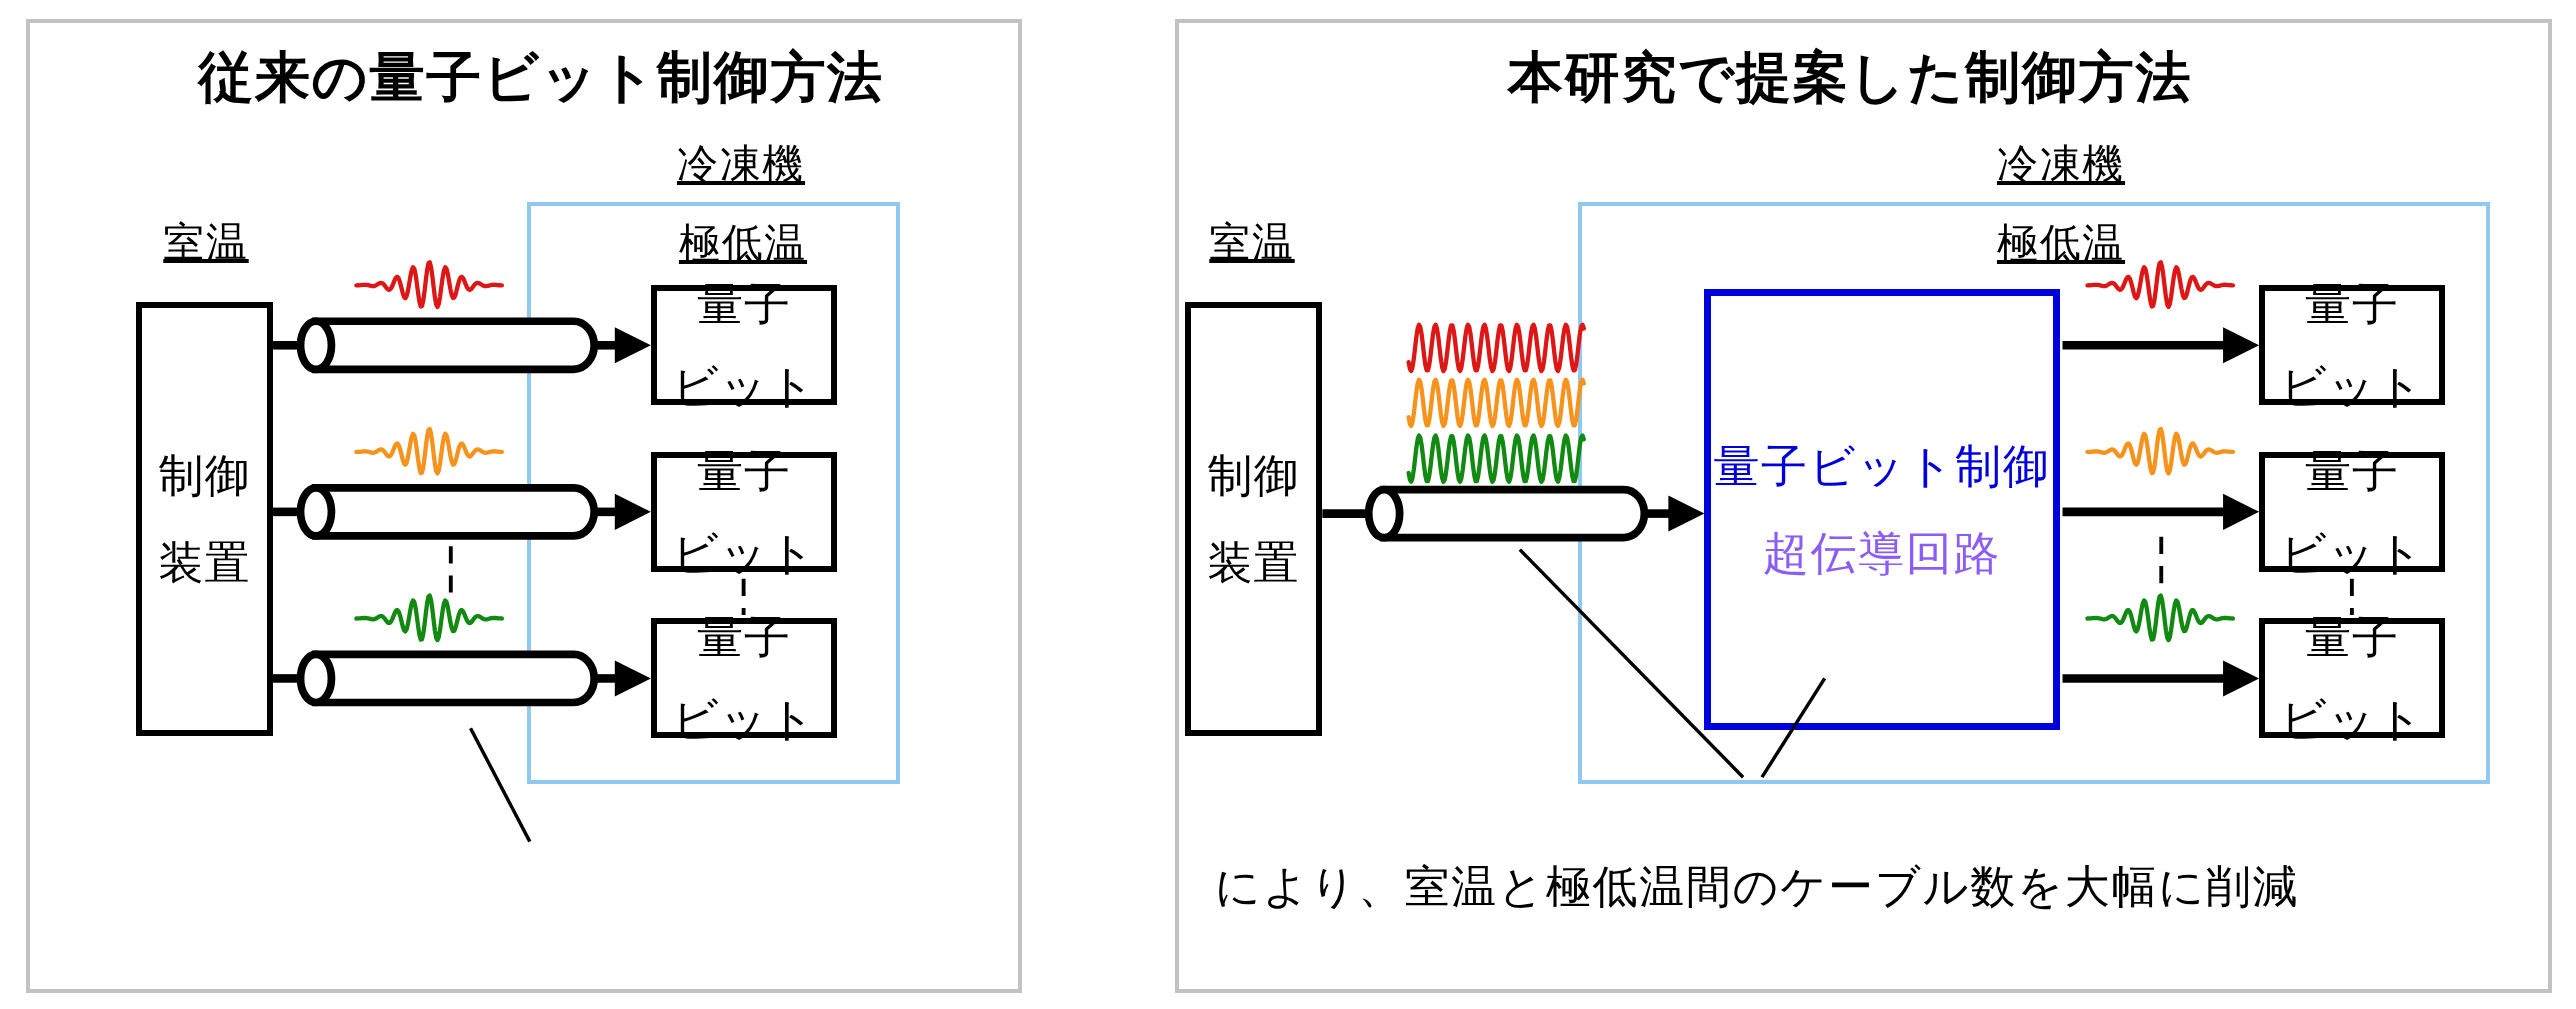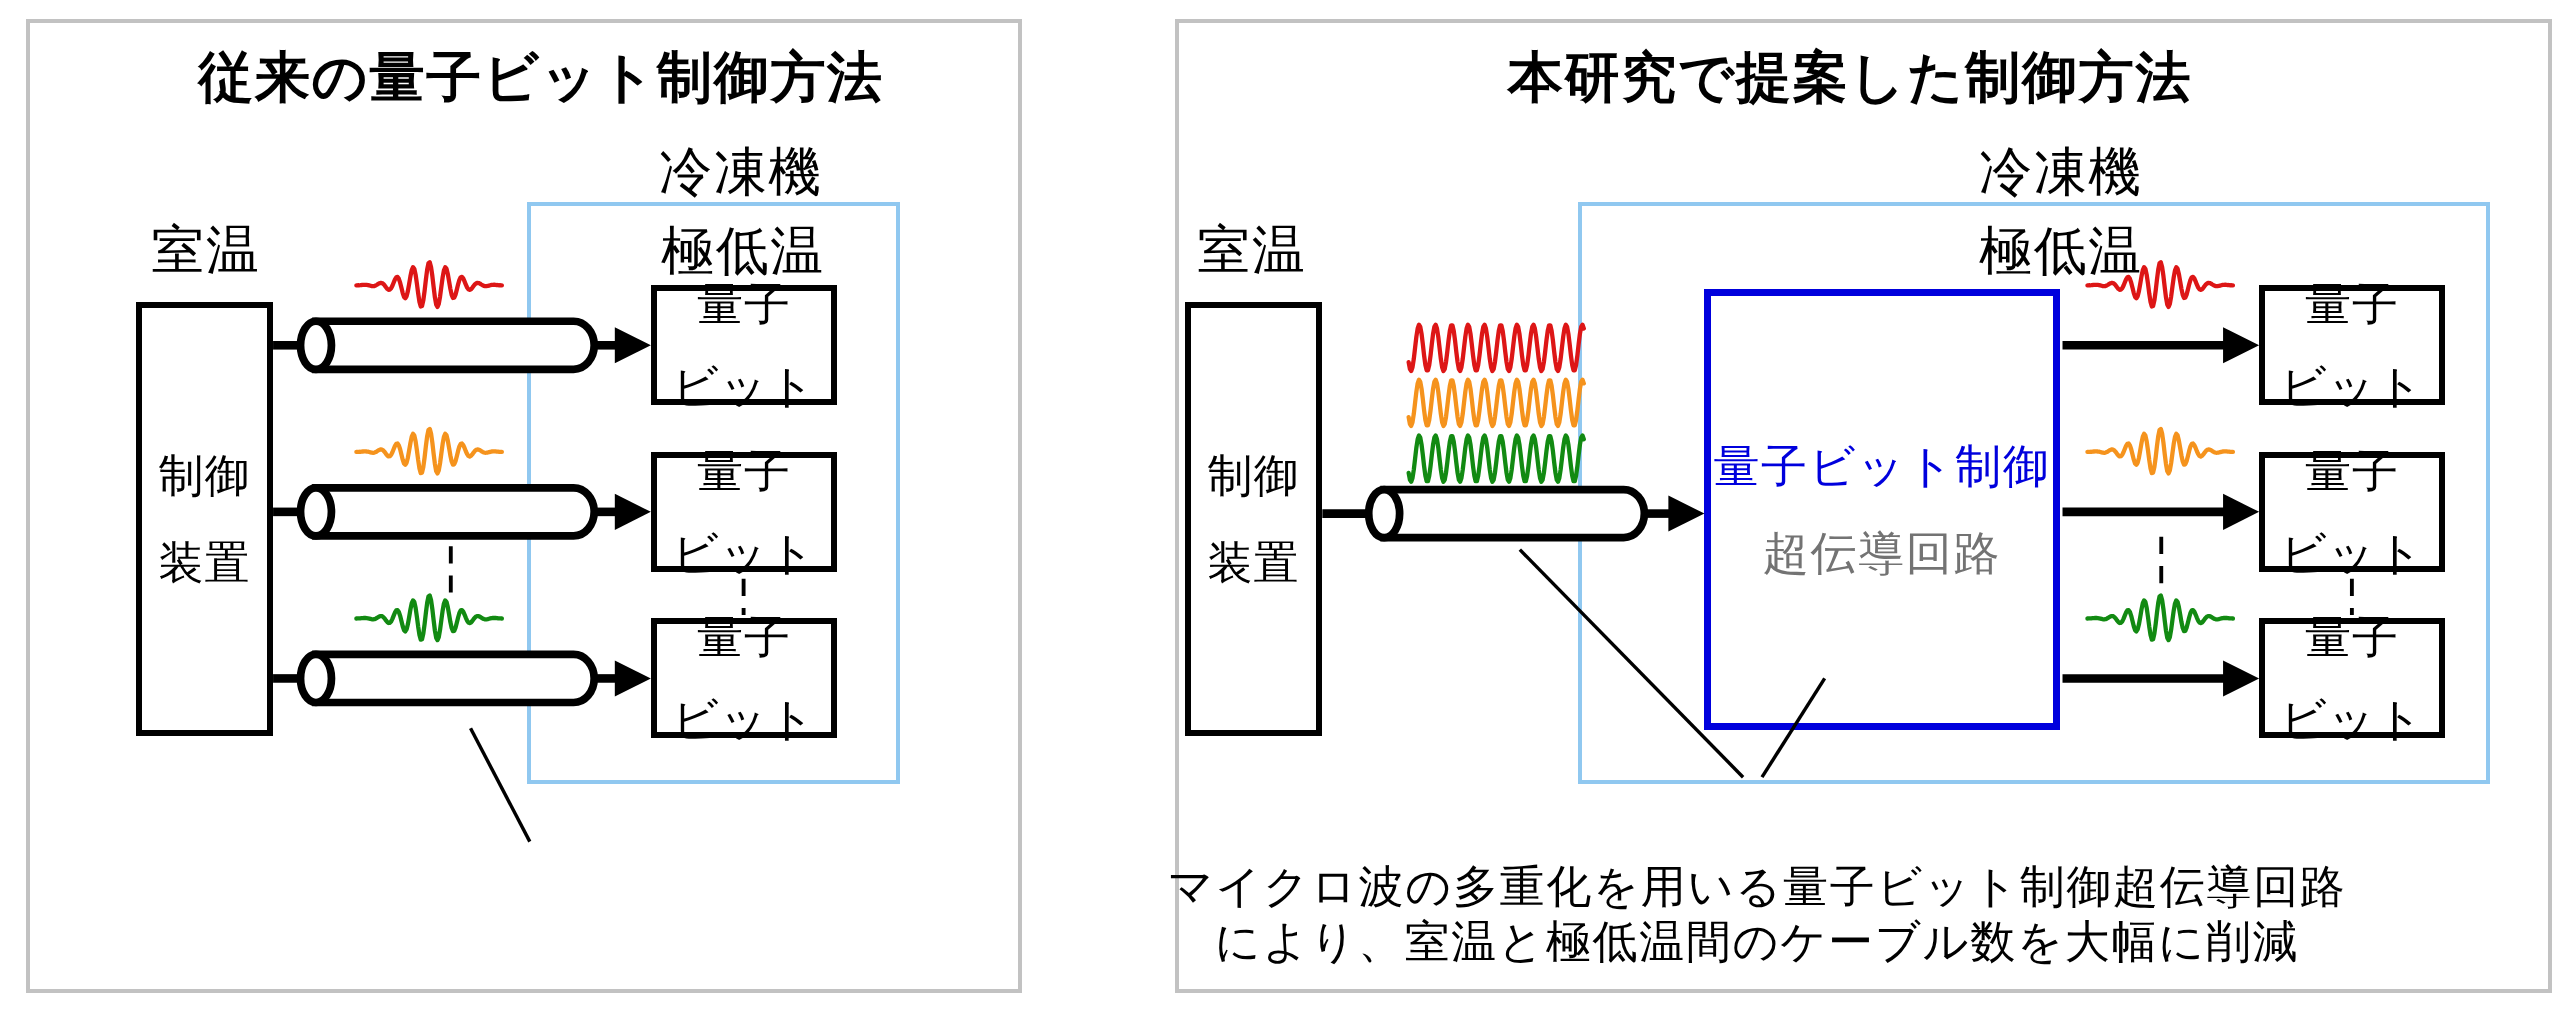--- a/index.html
+++ b/index.html
@@ -9,21 +9,21 @@
   }
   .t{position:absolute;white-space:nowrap;}
   .cx{transform:translateX(-50%);}
   .panel{position:absolute;box-sizing:border-box;background:#fff;border:4.3px solid #c2c2c2;}
   .cryo{position:absolute;box-sizing:border-box;border:4.3px solid #90c8f0;background:transparent;}
   .box{
     position:absolute;box-sizing:border-box;background:#fff;border:6.9px solid #000;
     display:flex;flex-direction:column;align-items:center;justify-content:center;text-align:center;gap:30px;
   }
   .title{font-size:55px;font-weight:bold;letter-spacing:1.7px;}
-  .lbl{font-size:53px;letter-spacing:1.7px;}
+  .lbl{font-size:41px;letter-spacing:1.7px;text-decoration:underline;}
   .qubit{width:186px;height:120px;font-size:46px;line-height:52px;letter-spacing:0.9px;}
   .ctrl{width:137px;height:434px;font-size:45px;line-height:57px;letter-spacing:0.9px;margin-top:24px;}
   .circuit{width:356px;height:441px;border-width:7.7px;font-size:46px;line-height:57px;letter-spacing:1.7px;}
   .caption{font-size:45px;text-align:center;letter-spacing:1.7px;}
   svg.overlay{position:absolute;left:0;top:0;pointer-events:none;}
   .ln{stroke:#000;stroke-width:10;fill:none;}
   .cable{stroke:#000;stroke-width:9;fill:#fff;}
   .dash{stroke:#000;stroke-width:4.5;fill:none;stroke-dasharray:20 14;}
   .ptr{stroke:#000;stroke-width:4;fill:none;}
   .wave{fill:none;stroke-width:5;stroke-linecap:round;stroke-linejoin:round;}
@@ -79,38 +79,37 @@
 
   <div class="t lbl cx" style="left:2061px;top:216px">極低温</div>
 
   <div class="box ctrl" style="left:1185px;top:278px">
     <div>制御</div>
     <div>装置</div>
   </div>
 
   <div class="box circuit" style="left: 1704px; top: 289px; border-color: rgb(0, 0, 221); justify-content: center;">
     <div style="color: rgb(0, 0, 221);">量子ビット制御</div>
-    <div style="color: #737373;">超伝導回路</div>
+    <div style="color: #8b5cf6;">超伝導回路</div>
   </div>
 
   <div class="box qubit" style="left:2259px;top:285px">
     <div>量子</div>
     <div>ビット</div>
   </div>
   <div class="box qubit" style="left:2259px;top:452px">
     <div>量子</div>
     <div>ビット</div>
   </div>
   <div class="box qubit" style="left:2259px;top:618px">
     <div>量子</div>
     <div>ビット</div>
   </div>
 
   <div class="t caption cx" style="left:1757px;top:859px;line-height:55px">
-    <div>マイクロ波の多重化を用いる量子ビット制御超伝導回路</div>
     <div>により、室温と極低温間のケーブル数を大幅に削減</div>
   </div>
 
   <svg class="overlay" width="2576" height="1010" viewBox="0 0 3000 1176">
 
     <line class="ln" x1="318" y1="402" x2="354" y2="402"></line>
     <line class="ln" x1="318" y1="596" x2="354" y2="596"></line>
     <line class="ln" x1="318" y1="790" x2="354" y2="790"></line>
 
     <path class="cable" d="M368,374 H668 a24,28 0 0 1 0,56 H368 Z"></path>

